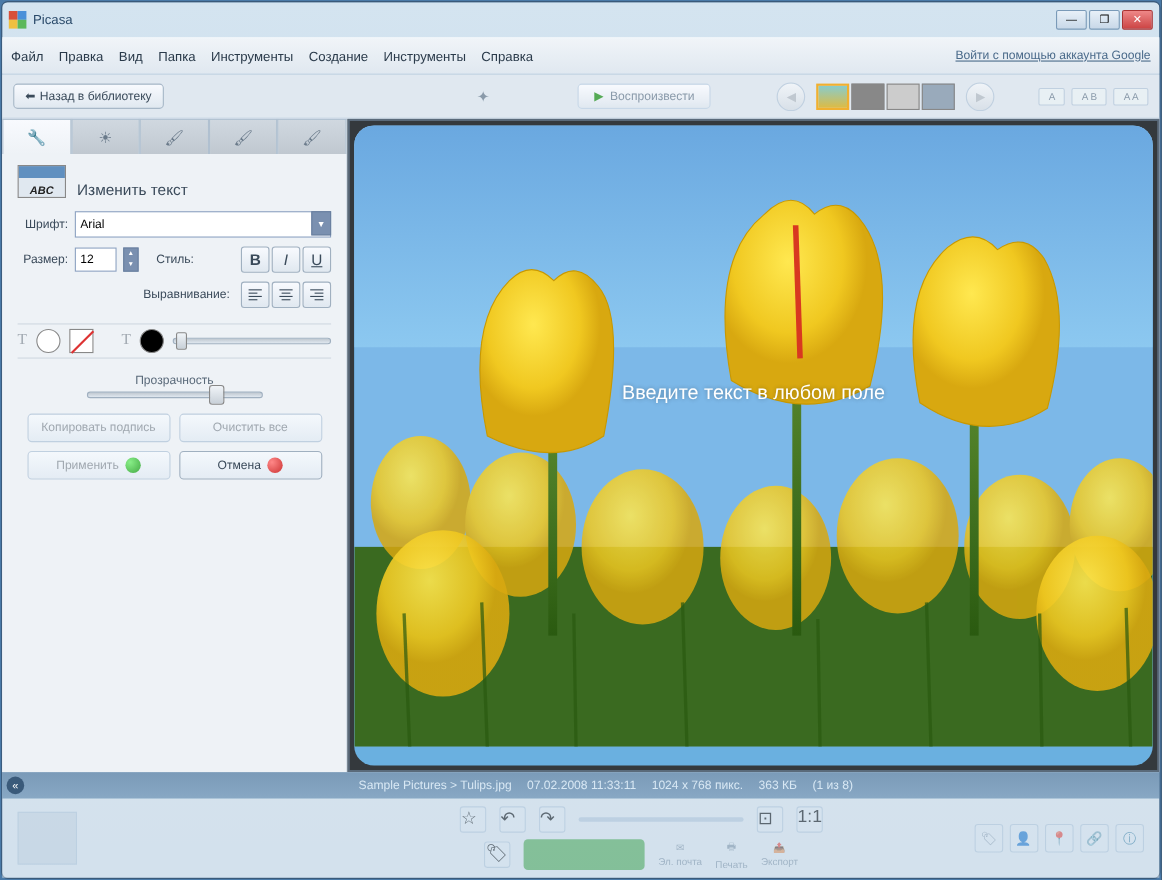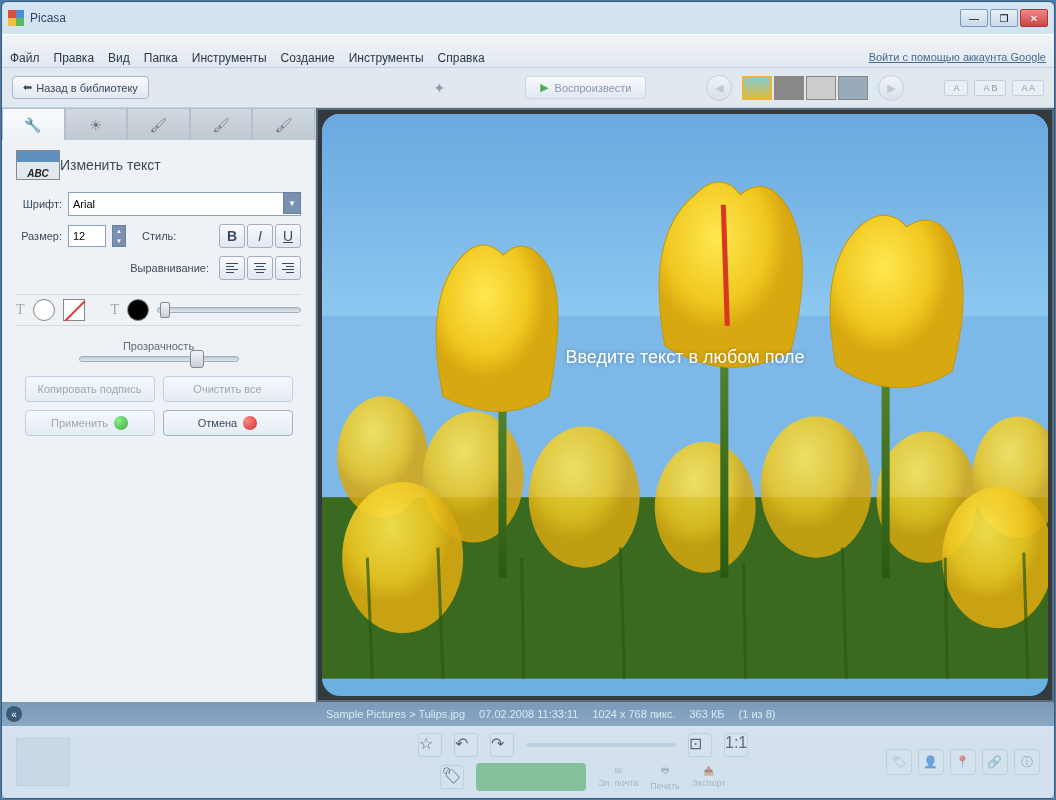--- a/index.html
+++ b/index.html
@@ -9,42 +9,42 @@
 .titlebar-icon { width: 16px; height: 16px; margin-right: 6px; display: flex; }
 .titlebar-icon .p1 { width: 8px; height: 8px; background: #d94f3a; }
 .titlebar-icon .p2 { width: 8px; height: 8px; background: #5cb85c; }
 .titlebar-icon .p3 { width: 8px; height: 8px; background: #f0c040; }
 .titlebar-icon .p4 { width: 8px; height: 8px; background: #4a90d9; }
 .logo-grid { display: grid; grid-template-columns: 8px 8px; grid-template-rows: 8px 8px; }
 .titlebar-text { font-size: 12px; color: #2a4a6a; flex: 1; }
 .win-buttons { display: flex; gap: 2px; }
 .win-btn { width: 28px; height: 18px; border: 1px solid #7a9ab8; border-radius: 2px; background: linear-gradient(to bottom, #e8f0f8, #c8d8e8); display: flex; align-items: center; justify-content: center; font-size: 10px; }
 .win-btn.close { background: linear-gradient(to bottom, #e88, #c44); border-color: #a33; color: #fff; }
-.menubar { height: 14px; background: linear-gradient(to bottom, #f0f4f8, #e0e8f0); border-top: 1px solid #fff; border-bottom: 1px solid #c0d0e0; display: flex; align-items: flex-start; padding: 16px 8px; font-size: 12px; justify-content: space-between; }
+.menubar { height: 14px; background: linear-gradient(to bottom, #f0f4f8, #e0e8f0); border-top: 1px solid #fff; border-bottom: 1px solid #c0d0e0; display: flex; align-items: center; padding: 16px 8px; font-size: 12px; justify-content: space-between; }
 .menu-items { display: flex; gap: 14px; }
 .menu-item { color: #2a3a4a; cursor: default; }
 .google-login { color: #4a6a8a; text-decoration: underline; font-size: 11px; }
 .toolbar { height: 40px; background: #e0e8f0; display: flex; align-items: center; padding: 0 10px; gap: 10px; border-bottom: 1px solid #c0d0e0; }
 .back-btn { background: linear-gradient(to bottom, #f8fafe, #e0e8f0); border: 1px solid #a8b8c8; border-radius: 4px; padding: 4px 10px; font-size: 11px; display: flex; align-items: center; gap: 4px; color: #3a4a5a; }
 .toolbar-spacer { flex: 1; }
 .play-btn { background: linear-gradient(to bottom, #f8fafe, #e0e8f0); border: 1px solid #c8d8e8; border-radius: 4px; padding: 4px 14px; font-size: 11px; color: #8a9aaa; display: flex; align-items: center; gap: 6px; }
 .nav-arrow { width: 26px; height: 26px; border-radius: 13px; background: linear-gradient(to bottom, #f0f4f8, #d8e0e8); border: 1px solid #c0d0e0; display: flex; align-items: center; justify-content: center; color: #c0c8d0; font-size: 14px; }
 .thumbnails { display: flex; gap: 2px; }
 .thumb { width: 30px; height: 24px; border: 1px solid #888; background: #6090c0; }
 .thumb.active { border: 2px solid #f0b030; }
 .size-btns { display: flex; gap: 6px; }
 .size-btn { border: 1px solid #c0d0e0; background: #e8f0f4; padding: 2px 8px; font-size: 9px; border-radius: 2px; color: #8a9aaa; }
 .content { flex: 1; display: flex; background: #e8eef4; overflow: hidden; }
 .sidebar { width: 314px; background: #eef2f6; border-right: 1px solid #c0d0e0; display: flex; flex-direction: column; }
 .edit-tabs { display: flex; height: 32px; background: #d8e0e8; }
 .edit-tab { flex: 1; display: flex; align-items: center; justify-content: center; border: 1px solid #b0c0d0; border-bottom: none; background: linear-gradient(to bottom, #d0d8e0, #c0c8d0); color: #6a7a8a; }
 .edit-tab.active { background: linear-gradient(to bottom, #f8fafe, #eef2f6); border-bottom-color: #eef2f6; color: #3a4a5a; }
 .tab-icon { font-size: 14px; }
 .panel { padding: 10px 14px; }
-.panel-header { display: flex; align-items: center; margin-bottom: 12px; }
+.panel-header { display: flex; align-items: flex-end; gap: 10px; margin-bottom: 12px; }
 .abc-icon { width: 44px; height: 30px; background: linear-gradient(to bottom, #6090c0 40%, #e0e8f0 40%); border: 1px solid #888; display: flex; align-items: flex-end; justify-content: center; font-size: 10px; font-weight: bold; font-style: italic; color: #222; }
 .panel-title { font-size: 14px; color: #3a4a5a; }
 .form-row { display: flex; align-items: center; gap: 6px; margin-bottom: 8px; font-size: 11px; color: #3a4a5a; }
 .form-label { min-width: 46px; text-align: right; }
 .font-select { flex: 1; height: 24px; border: 1px solid #8aa0c0; background: #fff; font-size: 11px; padding: 0 4px; }
 .size-input { width: 38px; height: 22px; border: 1px solid #8aa0c0; background: #fff; font-size: 11px; padding: 0 4px; }
 .size-spinner { width: 14px; height: 22px; background: #7a90b0; border: 1px solid #6a80a0; display: flex; flex-direction: column; }
 .spinner-up, .spinner-down { flex: 1; display: flex; align-items: center; justify-content: center; font-size: 6px; color: #fff; }
 .style-btns { display: flex; gap: 2px; margin-left: auto; }
 .style-btn { width: 26px; height: 24px; border: 1px solid #a0b0c0; background: linear-gradient(to bottom, #f8fafe, #e0e8f0); border-radius: 3px; display: flex; align-items: center; justify-content: center; font-size: 14px; font-family: 'Times New Roman', serif; }

